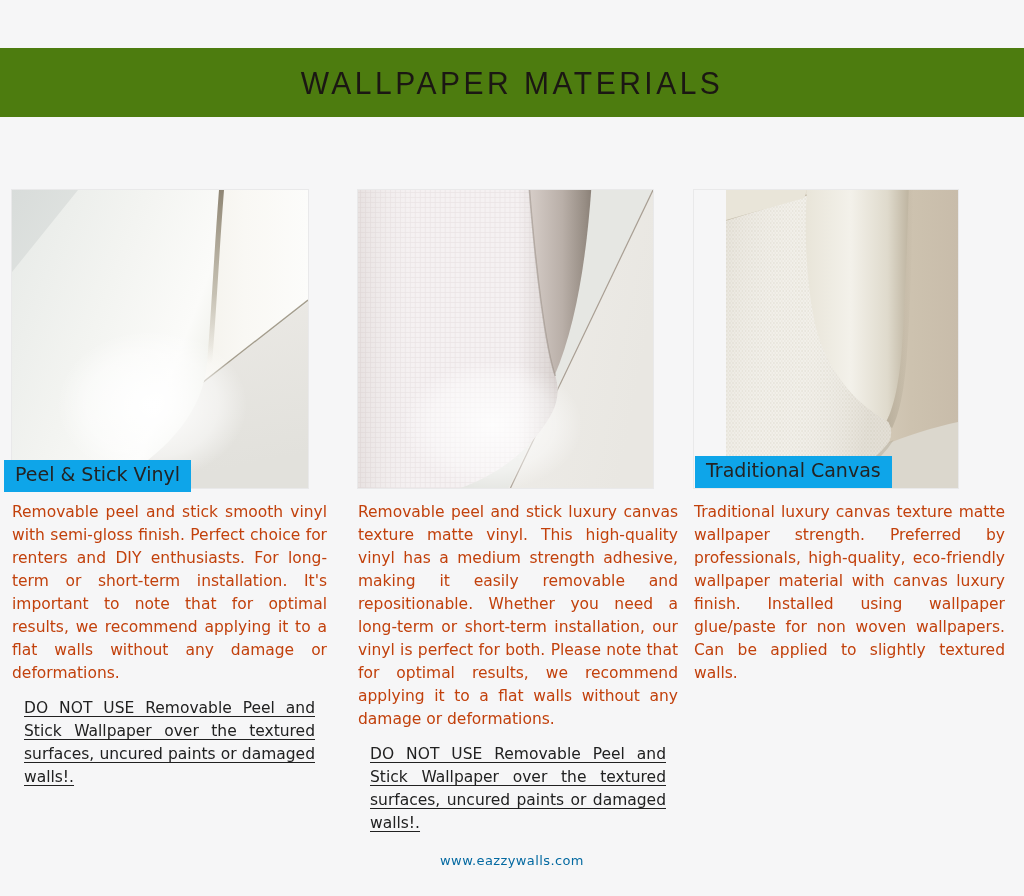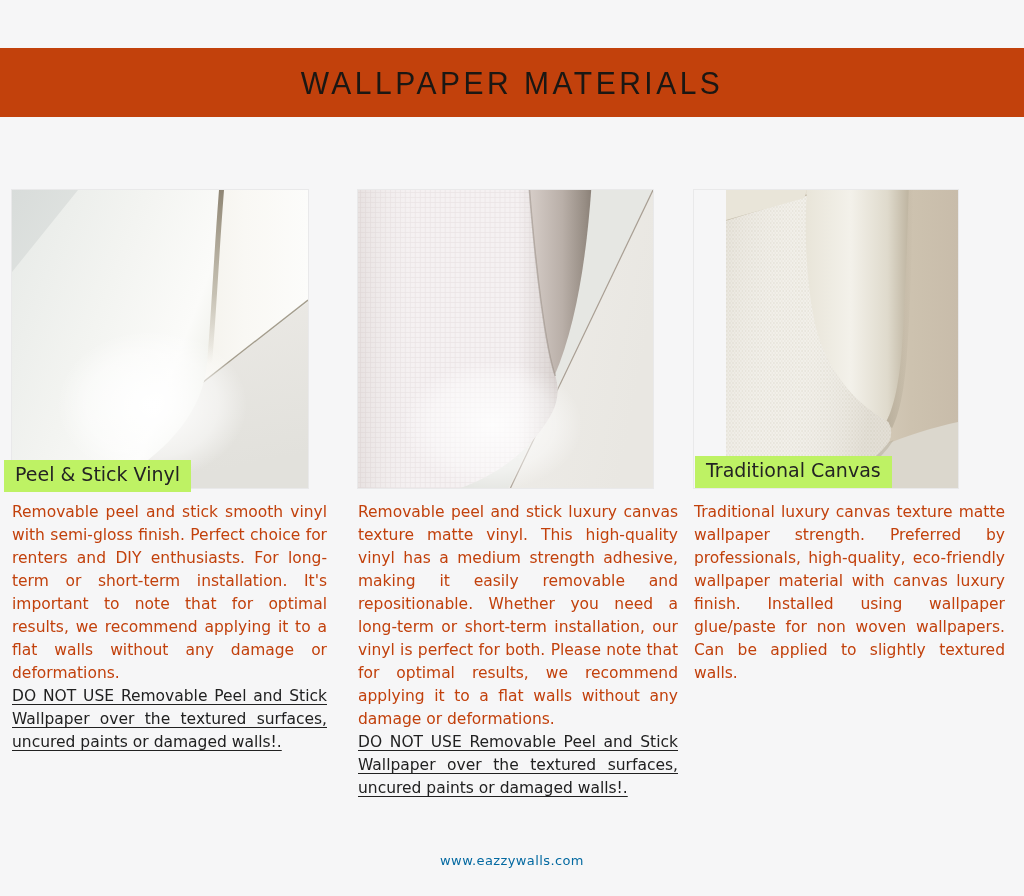--- a/index.html
+++ b/index.html
@@ -5,52 +5,52 @@
   * { box-sizing: border-box; }
   html, body { margin: 0; padding: 0; }
   body {
     width: 1024px; height: 896px;
     position: relative; overflow: hidden;
     background: #f6f6f7;
     font-family: "DejaVu Sans", "Liberation Sans", sans-serif;
   }
   .band {
     position: absolute; top: 48px; left: 0; width: 100%; height: 69px;
-    background: #c2410c;
+    background: #4d7c0f;
     display: flex; align-items: center; justify-content: center;
   }
   .title {
     font-family: "Liberation Sans", sans-serif;
     font-size: 30px; font-weight: 400;
     letter-spacing: 3.5px; color: #1b1713;
     transform: scaleY(1.06);
   }
   .col { position: absolute; top: 190px; }
   .col1 { left: 12px;  width: 315px; }
   .col2 { left: 358px; width: 320px; }
   .col3 { left: 694px; width: 311px; }
   .photo { position: relative; height: 298px; box-shadow: 0 0 0 1px rgba(0,0,0,0.05); }
   .col1 .photo { margin-left: 10px; width: 296px; }
   .col2 .photo { margin-left: 10px; width: 295px; }
   .col3 .photo { margin-left: 8px;  width: 264px; padding-left: 32px; }
   .photo svg { display: block; width: 100%; height: 100%; }
   .label {
-    position: absolute; background: #bef264;
+    position: absolute; background: #0ea5e9;
     padding: 4px 11px 6px; font-size: 19px; color: #232323;
     white-space: nowrap; line-height: 1.15;
   }
   .col1 .label { left: -8px; bottom: -4px; }
   .col2 .label { left: 3px;  bottom: -2px; }
   .col3 .label { left: 1px;  bottom: 0; }
   .desc {
     margin: 13px 0 0; font-size: 15.5px; line-height: 23px;
     text-align: justify; color: #c2410c;
   }
   .warning {
-    margin: 0; font-size: 15.5px; line-height: 23px;
+    margin: 12px; font-size: 15.5px; line-height: 23px;
     text-align: justify; color: #212121;
     text-decoration: underline; text-underline-offset: 3px;
   }
   .warning:empty { display: none; }
   .footer {
     position: absolute; top: 853px; left: 0; width: 100%;
     text-align: center; font-size: 13px; color: #0369a1; letter-spacing: 0.4px;
   }
 </style>
 </head>

